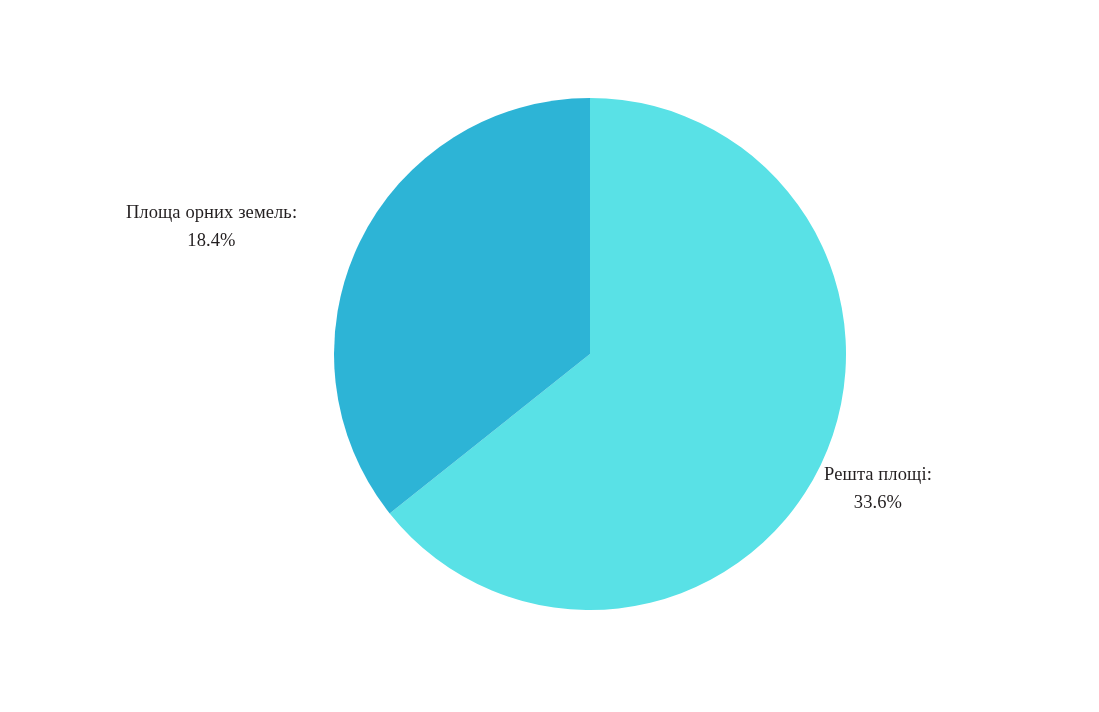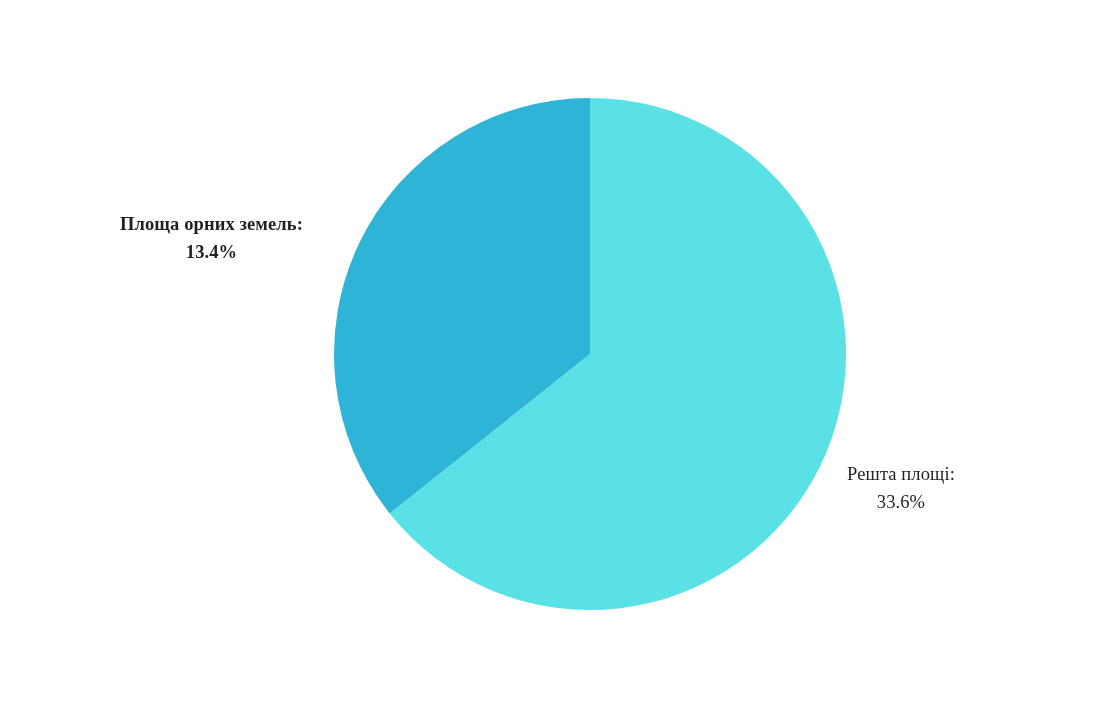--- a/index.html
+++ b/index.html
@@ -35,47 +35,46 @@
     line-height: 28px;
     white-space: nowrap;
     text-align: center;
     letter-spacing: 0.1px;
   }
   .pie-label .label-line {
     display: block;
   }
   #label-arable {
     left: 100px;
-    top: 210px;
+    top: 198px;
     width: 223px;
-    font-weight: bold;
   }
   #label-rest {
-    left: 829px;
+    left: 806px;
     top: 460px;
     width: 144px;
     text-align: center;
   }
 </style>
 </head>
 <body>
 
 <div id="chart-figure">
 
   <svg id="pie-svg" viewBox="0 0 1099 712" xmlns="http://www.w3.org/2000/svg">
     <rect x="0" y="0" width="1099" height="712" fill="#ffffff"></rect>
     <g>
       <path id="slice-rest" d="M 590 354 L 590.00 98.00 A 256 256 0 1 1 389.71 513.43 Z" fill="#59e1e6"></path>
       <path id="slice-arable" d="M 590 354 L 389.71 513.43 A 256 256 0 0 1 590.00 98.00 Z" fill="#2db4d6"></path>
     </g>
   </svg>
 
   <div class="pie-label" id="label-arable">
     <span class="label-line">Площа орних земель:</span>
-    <span class="label-line">13.4%</span>
+    <span class="label-line">18.4%</span>
   </div>
 
   <div class="pie-label" id="label-rest">
     <span class="label-line">Решта площі:</span>
     <span class="label-line">33.6%</span>
   </div>
 
 </div>
 
 </body></html>

